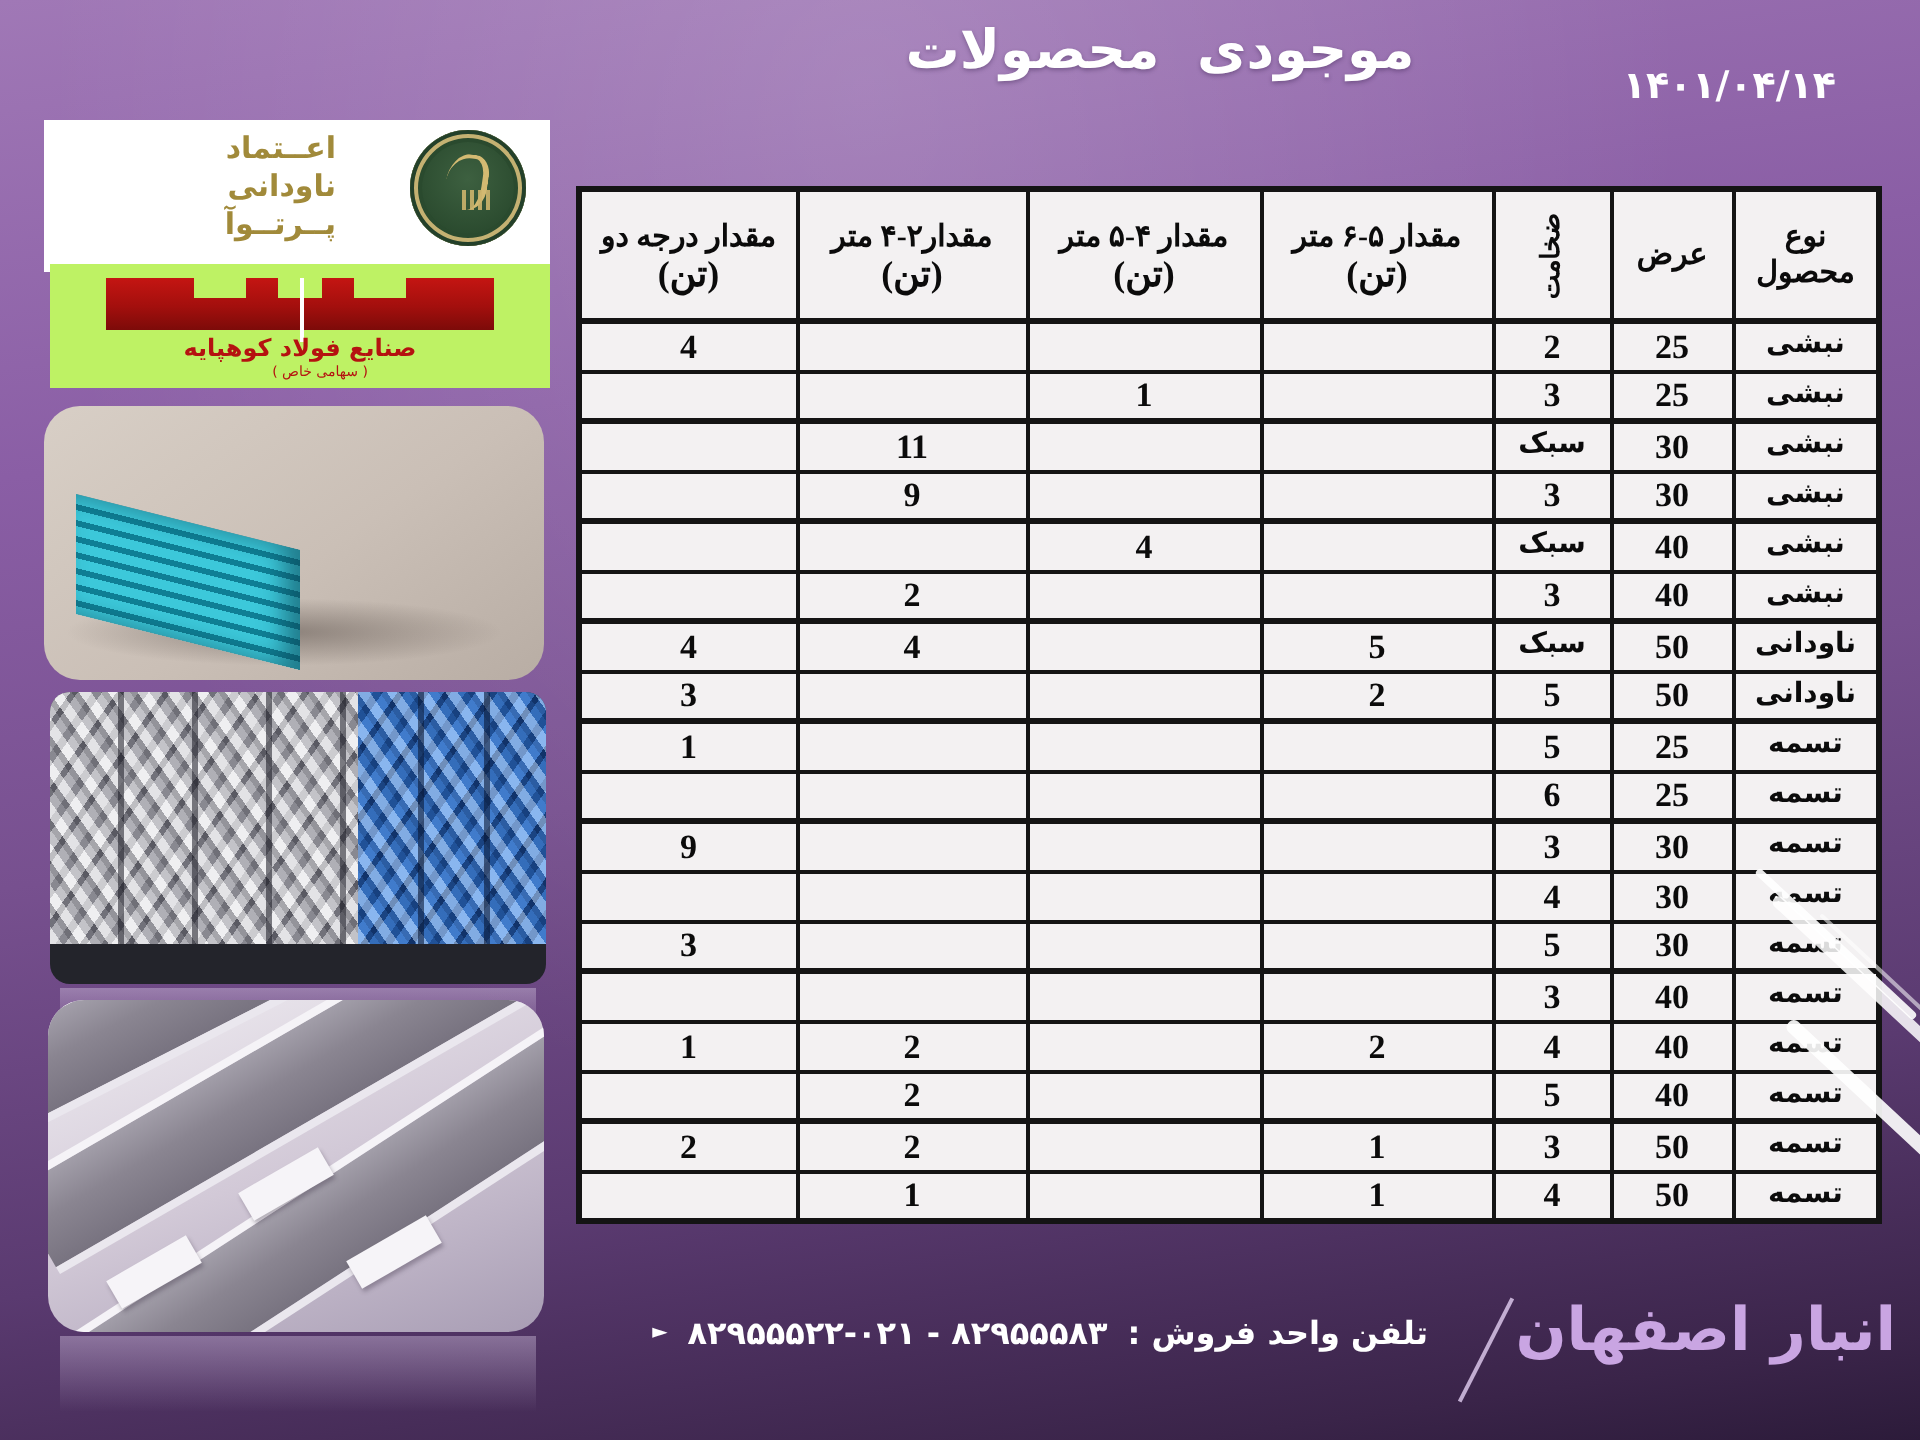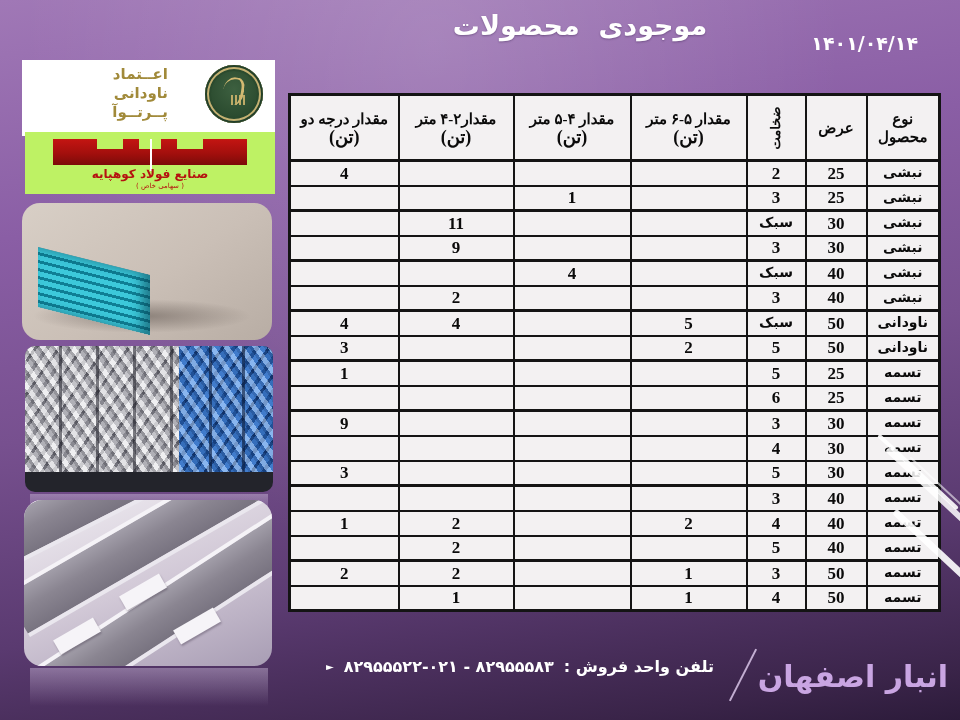--- a/index.html
+++ b/index.html
@@ -94,21 +94,21 @@
   thead th{height:66px; font-size:15px; font-weight:bold; line-height:18px;
     font-family:Liberation Serif, serif; border-bottom-width:3px;}
   tbody td{height:25px; font-weight:bold; font-size:17px; line-height:1;
     font-family:"Liberation Serif","DejaVu Serif","DejaVu Sans",serif;}
   tbody td.fa{font-size:14px;}
   tr.grp-end td{border-bottom-width:3px;}
   .rot{display:inline-block; transform:rotate(-90deg); white-space:nowrap; font-size:13px;}
   .unit{display:block; font-size:18px; font-weight:bold;}
 
   
-  .warehouse{right:12px; top:648px; color:#c9a5e2; font-size:30px; font-weight:bold; direction:rtl;margin-top:11px;}
+  .warehouse{right:12px; top:648px; color:#c9a5e2; font-size:30px; font-weight:bold; direction:rtl;}
   .phone-line{left:300px; top:657px; width:440px; direction:rtl; display:flex; align-items:center;
     justify-content:center; gap:10px; color:#fff; font-weight:bold; font-size:16px;}
   .bullet{font-size:10px; color:#fff;}
   .slash{left:742px; top:646px; width:2px; height:58px; background:rgba(228,208,242,.8);
     transform:rotate(27deg);}
 
   
   .streak{position:absolute; background:#fff; border-radius:3px; transform:rotate(-47deg);}
   .s1{left:916px; top:418px; width:4px; height:108px; opacity:.9;}
   .s2{left:928px; top:430px; width:6px; height:120px; opacity:.85;}

